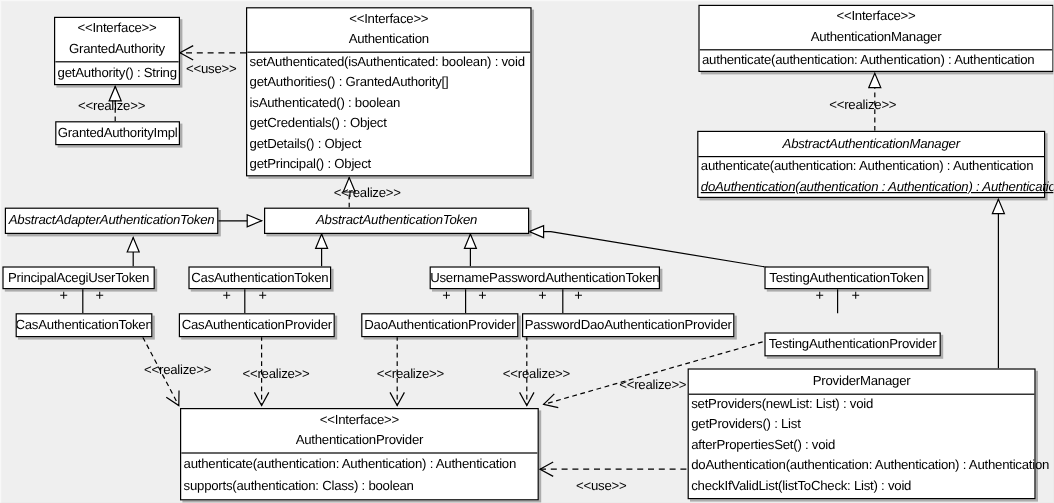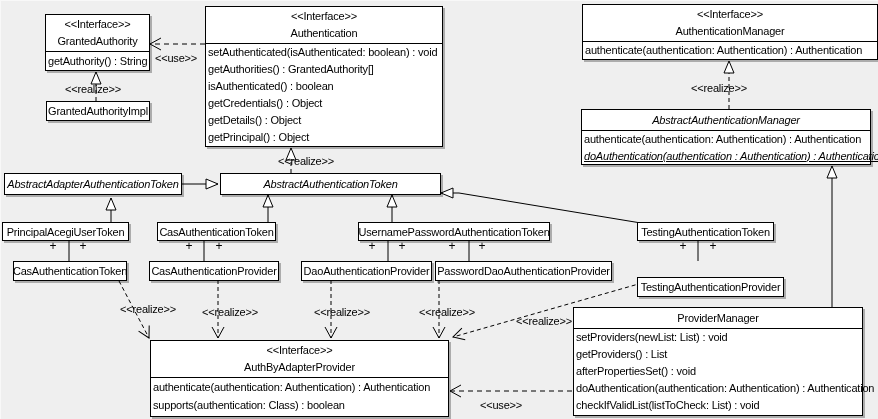--- a/index.html
+++ b/index.html
@@ -146,21 +146,21 @@
   <div class="box simple" style="left:434px;top:260px;width:175px;height:18px">
     <div class="cname">PasswordDaoAuthenticationProvider</div>
   </div>
   <div class="box simple" style="left:636px;top:276px;width:145px;height:18px">
     <div class="cname">TestingAuthenticationProvider</div>
   </div>
 
   <div class="box m18" style="left:149px;top:339px;width:297px;height:75px">
     <div class="hdr">
       <div class="stereo">&lt;&lt;Interface&gt;&gt;</div>
-      <div class="cname">AuthByAdapterProvider</div>
+      <div class="cname">AuthenticationProvider</div>
     </div>
     <div class="m">authenticate(authentication: Authentication) : Authentication</div>
     <div class="m">supports(authentication: Class) : boolean</div>
   </div>
 
   <div class="box ovis" style="left:572px;top:306px;width:288px;height:107px">
     <div class="hdr one">
       <div class="cname">ProviderManager</div>
     </div>
     <div class="m">setProviders(newList: List) : void</div>

